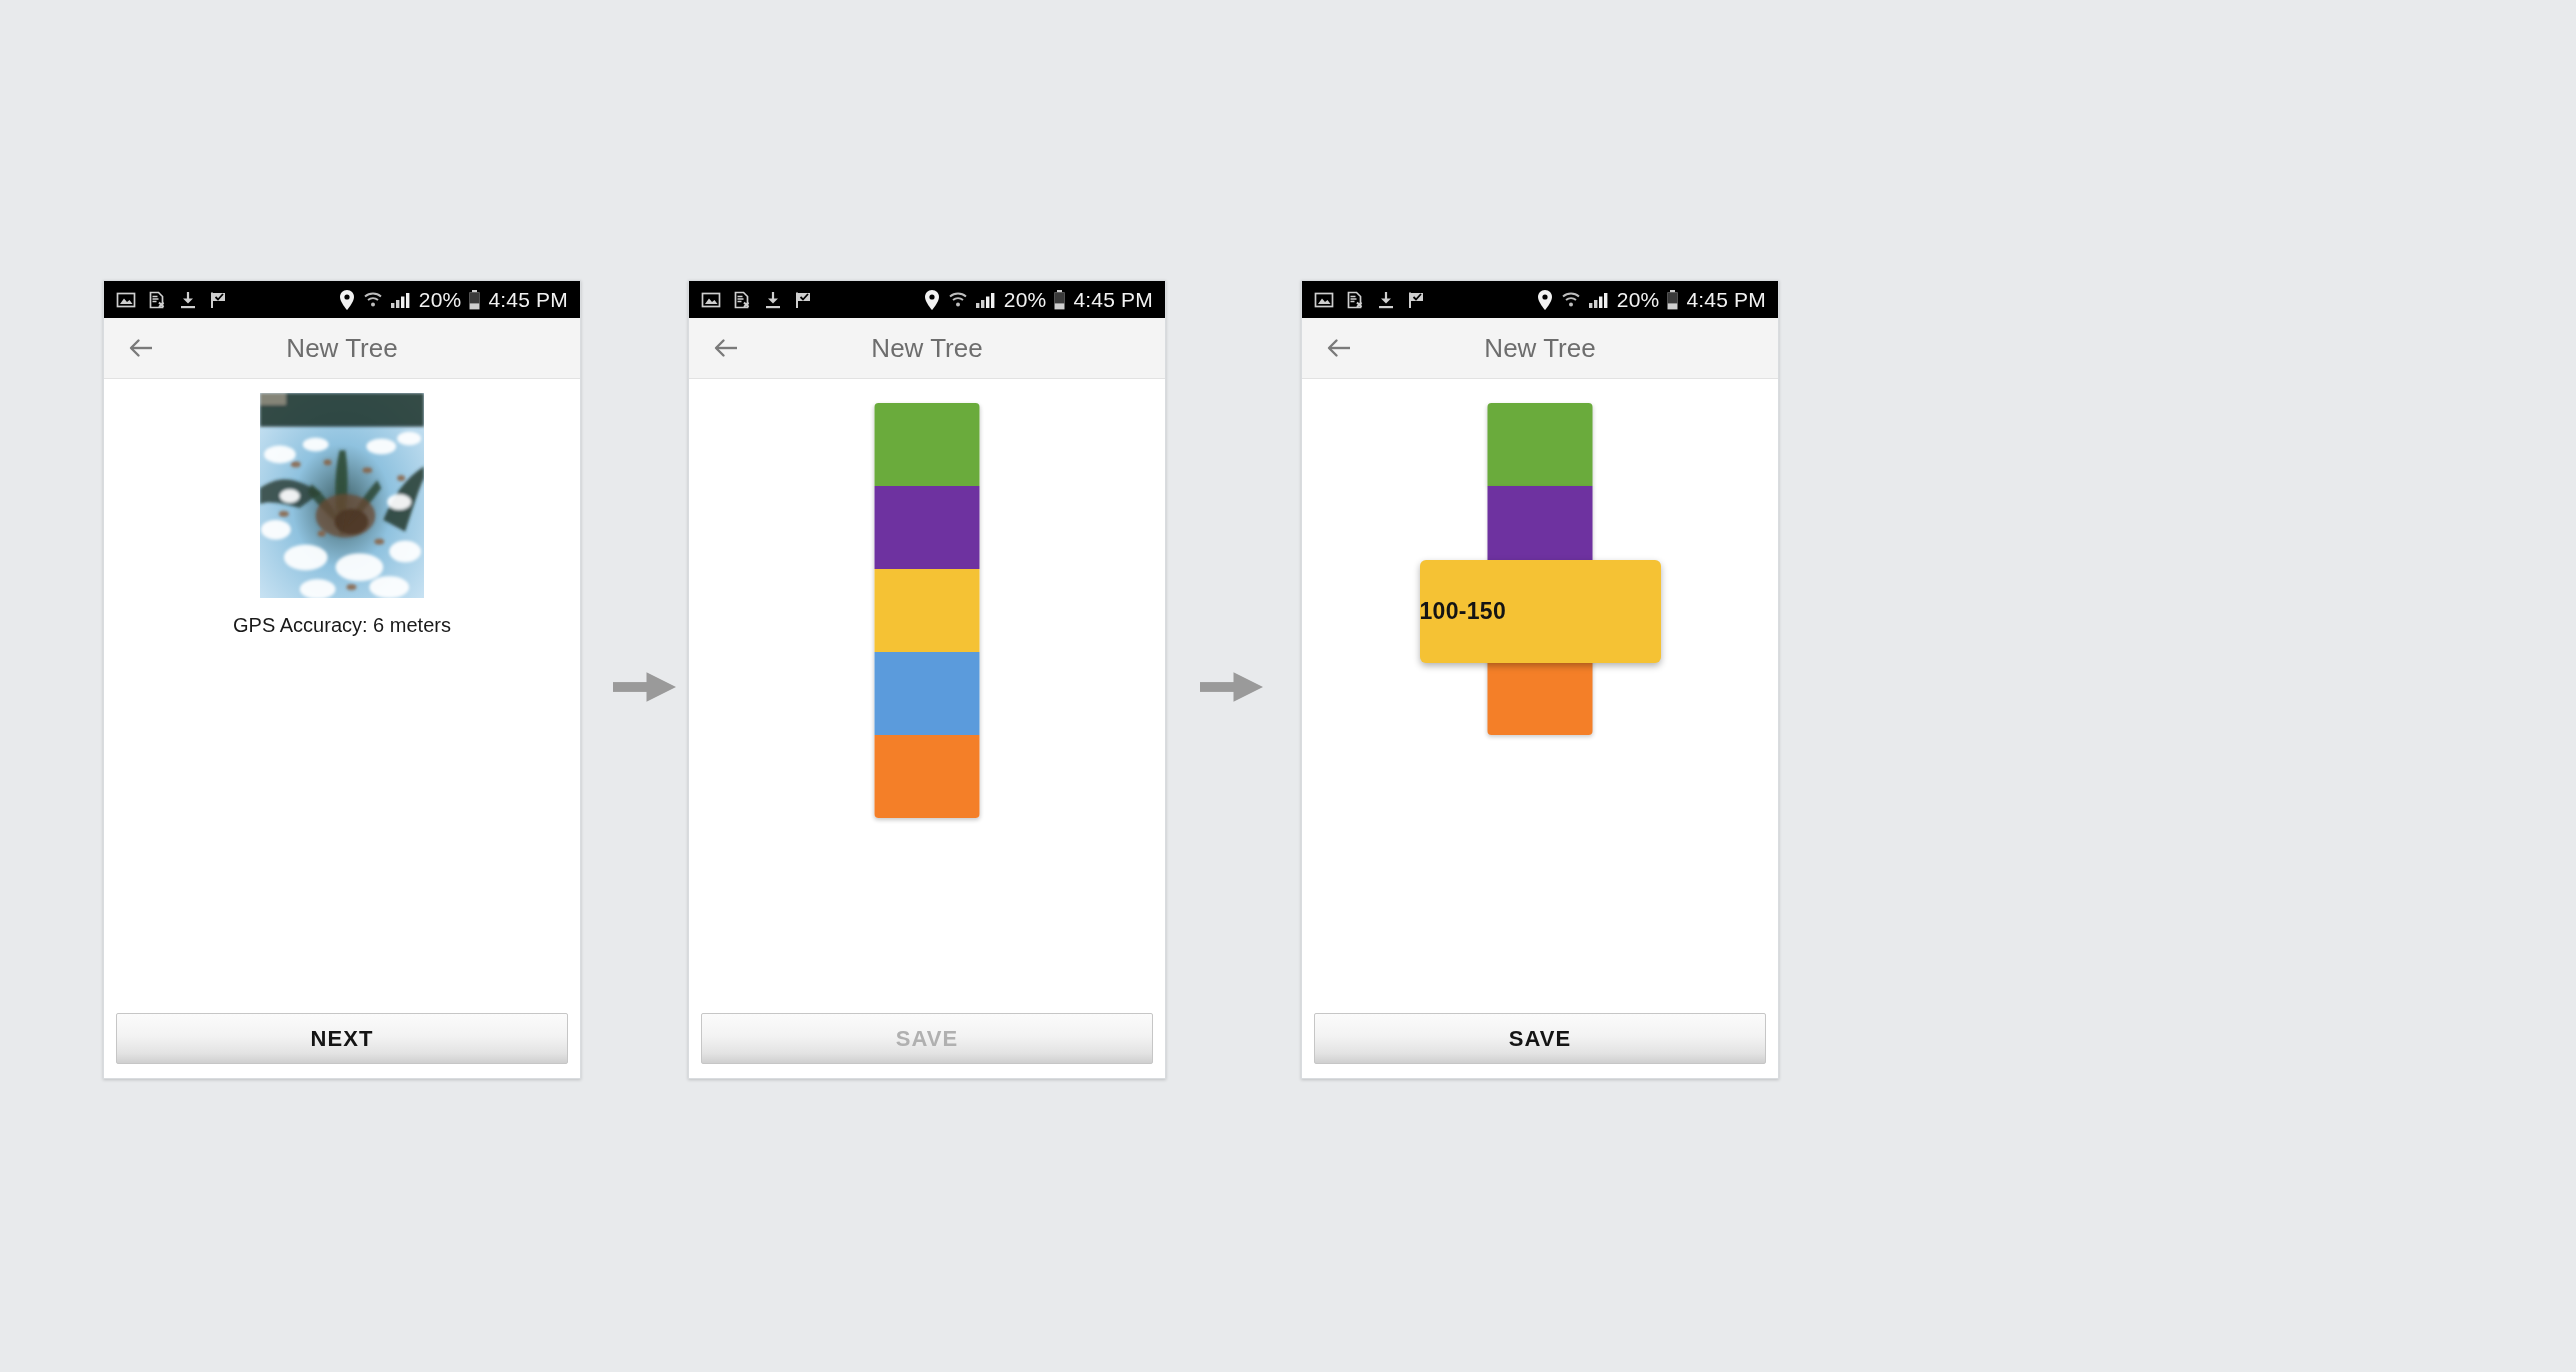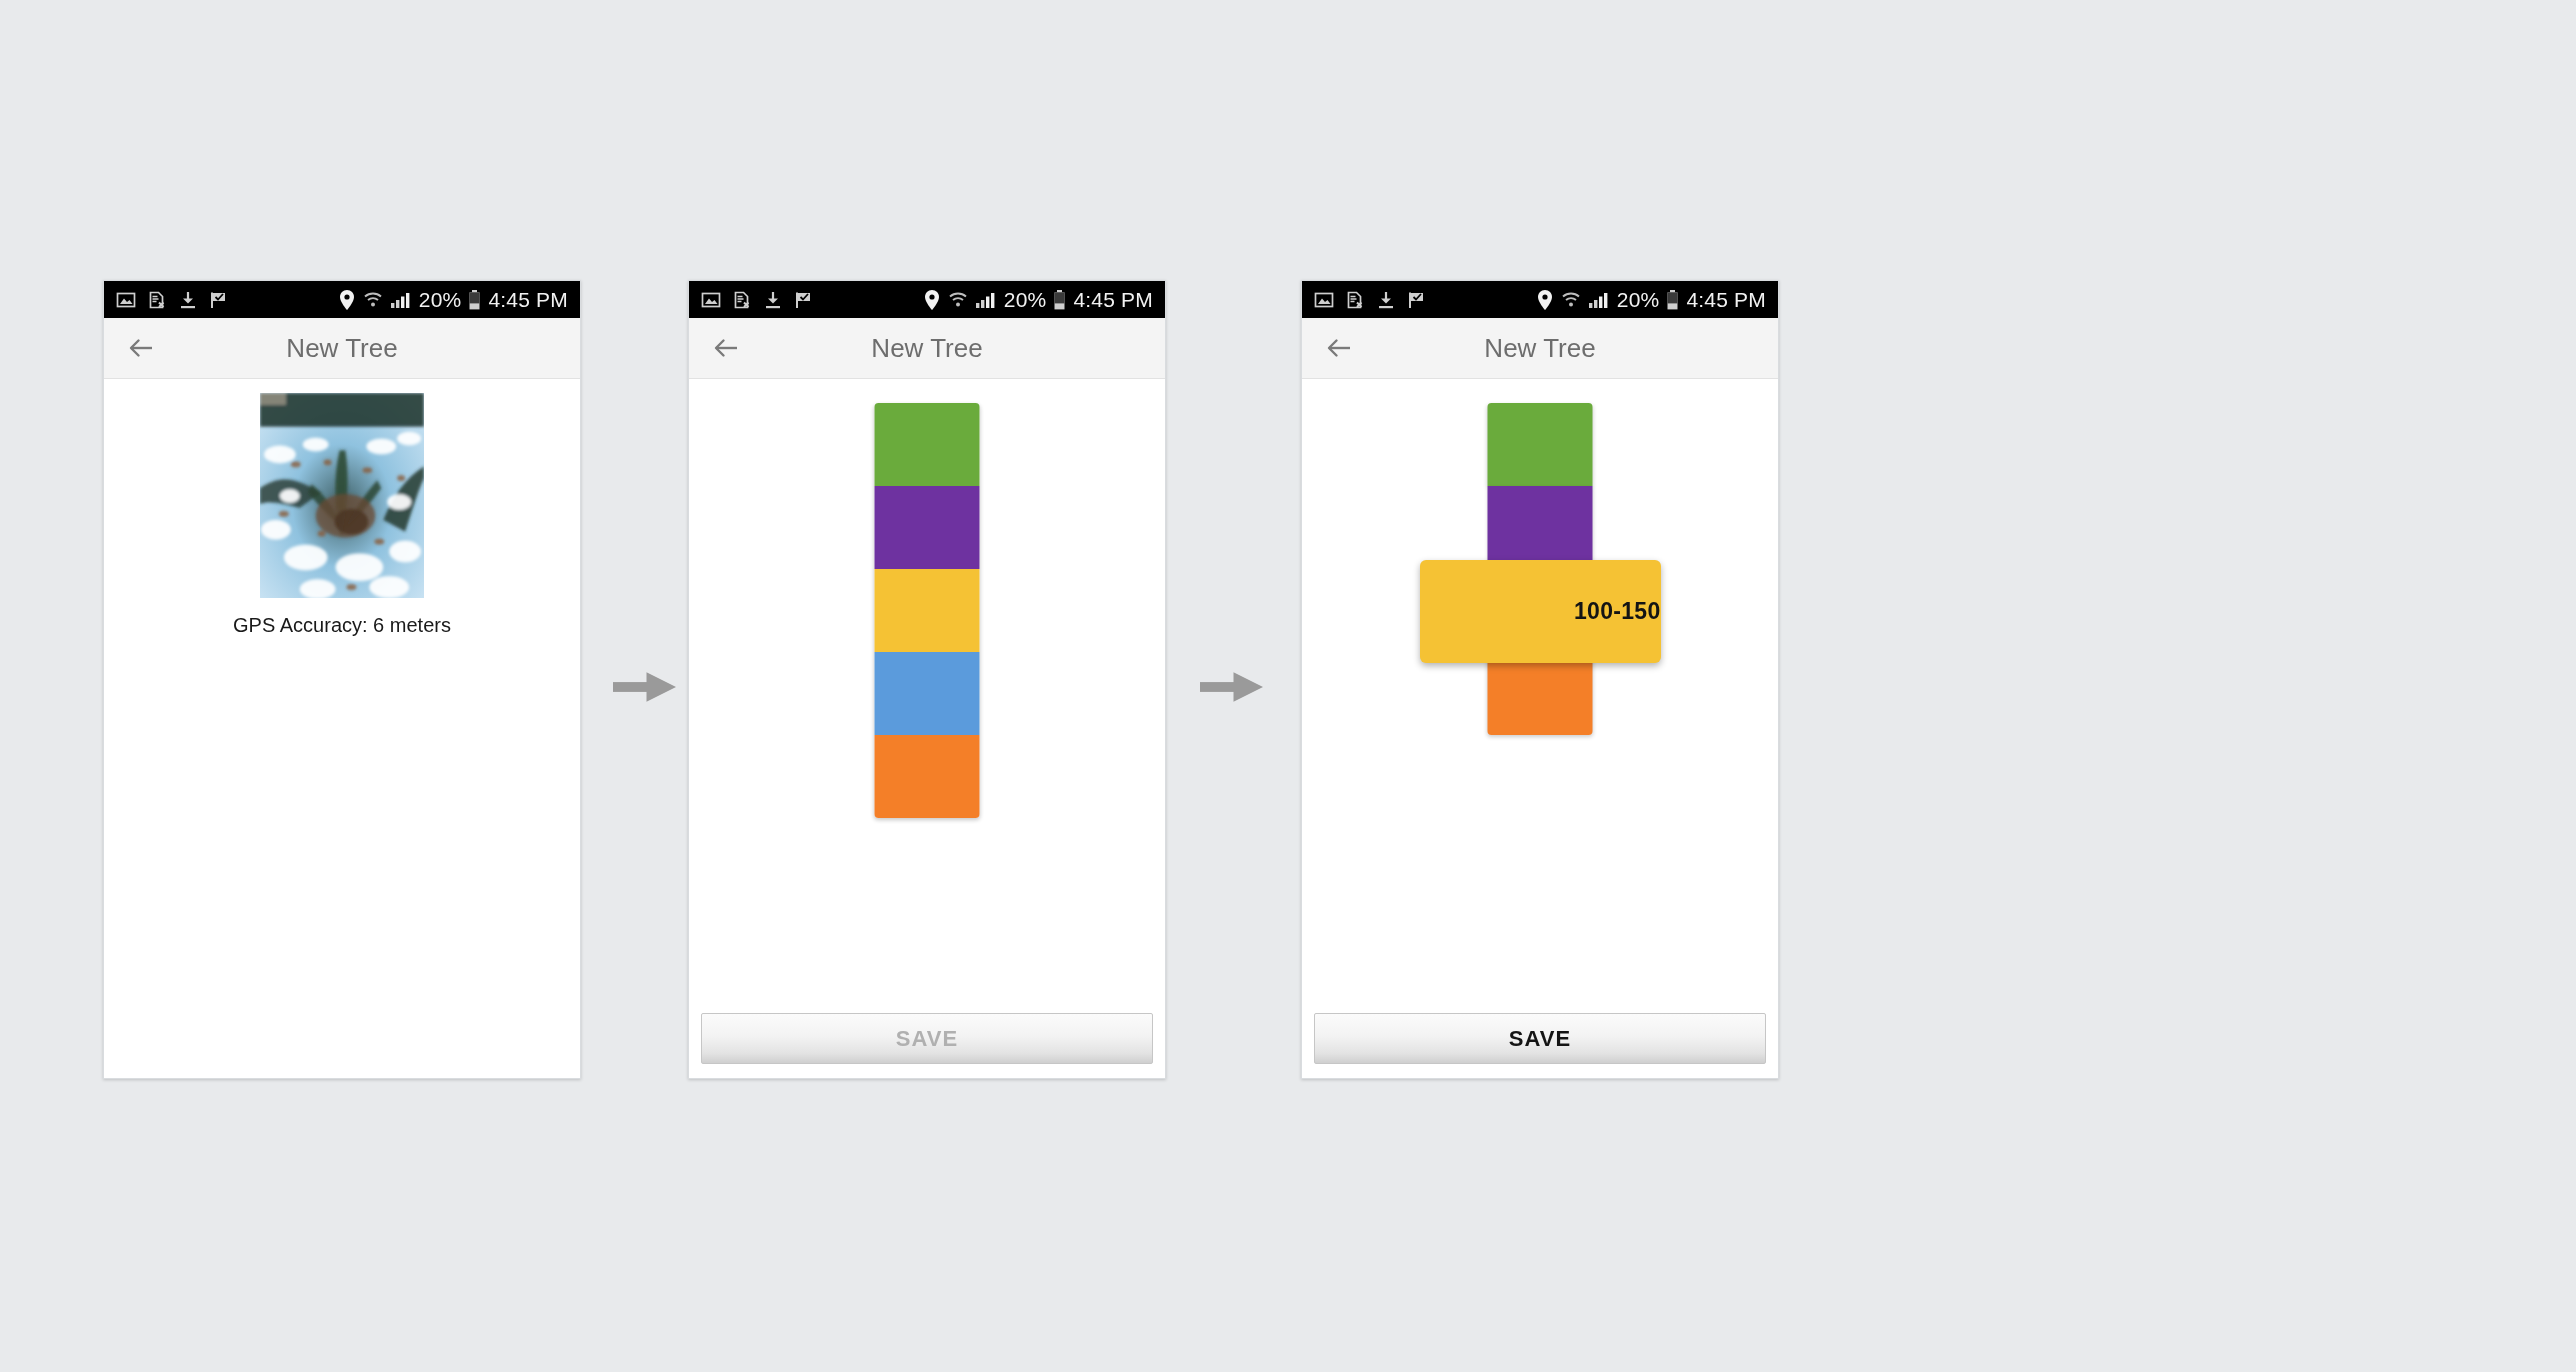--- a/index.html
+++ b/index.html
@@ -125,21 +125,21 @@
     border-radius: 4px;
     box-shadow: 0 2px 4px rgba(0,0,0,0.22);
     overflow: visible;
   }
   .seg {
     width: 105px;
     height: 83px;
     position: relative;
     display: flex;
     align-items: center;
-    justify-content: flex-end;
+    justify-content: flex-start;
     cursor: pointer;
   }
   .stack .seg:first-child { border-radius: 4px 4px 0 0; }
   .stack .seg:last-child  { border-radius: 0 0 4px 4px; }
 
   
   .stack.has-selected { box-shadow: none; }
   .stack.has-selected .seg { box-shadow: 0 2px 4px rgba(0,0,0,0.20); }
   .seg.selected {
     position: absolute;
@@ -309,20 +309,23 @@
               <ellipse cx="120" cy="150" rx="5" ry="3"></ellipse>
               <ellipse cx="62" cy="142" rx="4" ry="3"></ellipse>
               <ellipse cx="92" cy="196" rx="5" ry="3"></ellipse>
             </g>
           </g>
         </svg>
         <div class="gps-label">GPS Accuracy: 6 meters</div>
       </div>
     </div>
 
+    <div class="footer">
+      <div class="action-btn">NEXT</div>
+    </div>
   </div>
 
   <svg class="flow-arrow arrow-1" viewBox="0 0 66 34">
     <rect x="0" y="12" width="36" height="10" fill="#9a9a9a"></rect>
     <path d="M34 2 L64 17 L34 32 Z" fill="#9a9a9a"></path>
   </svg>
 
   <div class="phone phone-2">
 
     <div class="statusbar">

